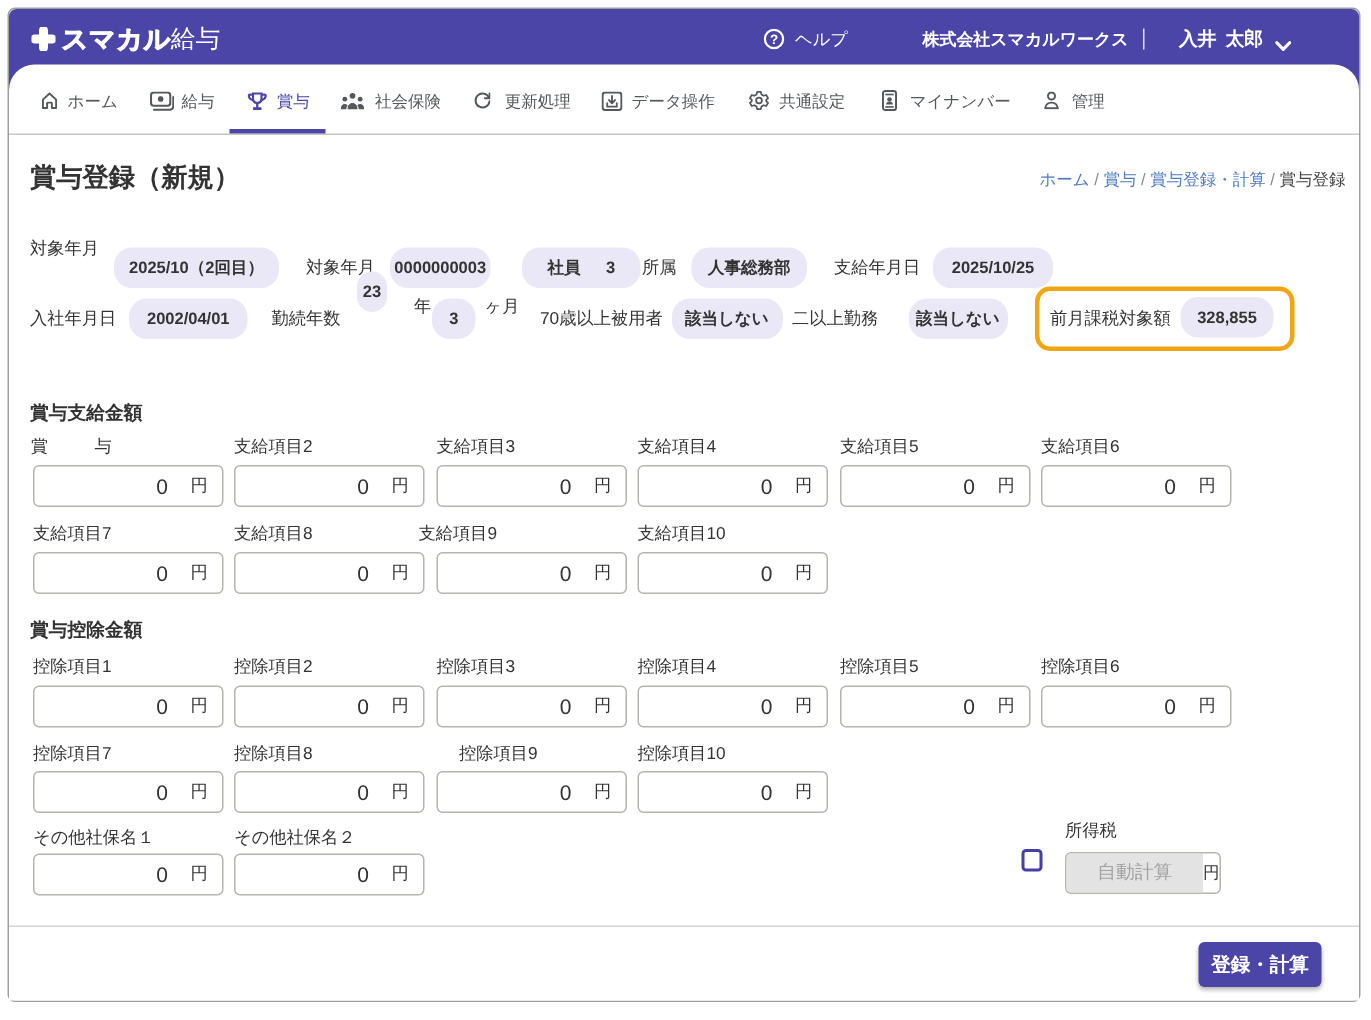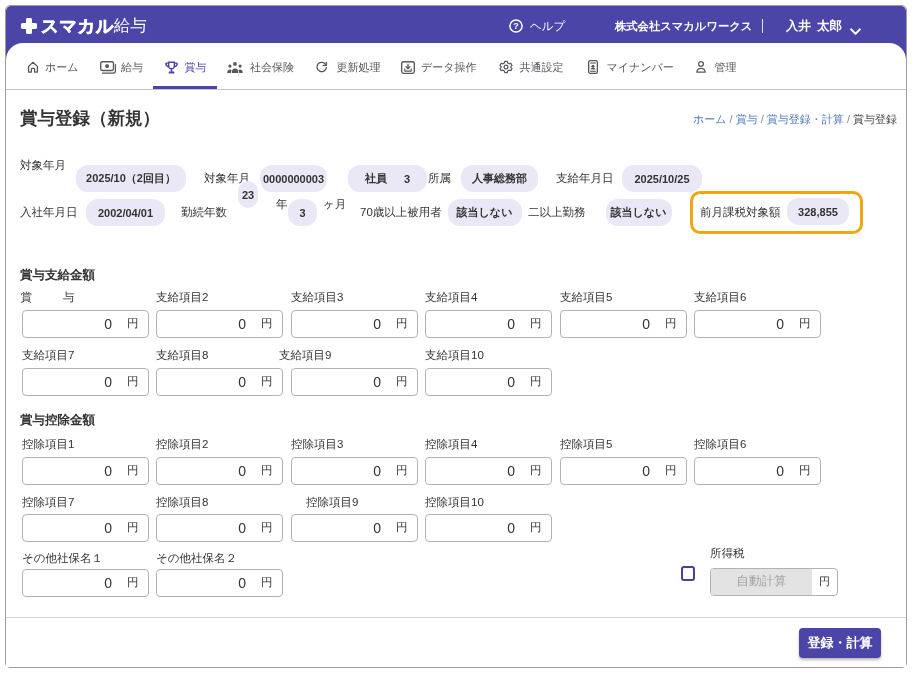--- a/index.html
+++ b/index.html
@@ -48,21 +48,21 @@
 
   
   .sechead { font-size:12.5px; font-weight:bold; color:#333; }
   .flabel { font-size:11.5px; color:#333; white-space:nowrap; }
   .cell { width:127px; height:27.5px; background:#fff; border:1px solid #b6b3af; border-radius:4px; display:flex; align-items:center; font-size:14px; color:#333; }
   .cell .v { flex:1; text-align:right; }
   .cell .yen { width:21px; text-align:right; padding-right:10px; font-size:11.5px; margin-left:15px; }
 
   
   #cb { left:680.5px; top:566px; width:14.5px; height:15px; border:2.2px solid #4540a2; border-radius:3px; background:#fff; }
-  #taxbox { left:710px; top:568px; width:128px; height:27.5px; border:1px solid #b6b3af; border-radius:4px; background:#fff; display:flex; overflow:hidden; }
+  #taxbox { left:710px; top:568px; width:104px; height:27.5px; border:1px solid #b6b3af; border-radius:4px; background:#fff; display:flex; overflow:hidden; }
   #taxbox .dis { width:101px; background:#e3e3e3; color:#a2a2a2; font-size:12.5px; display:flex; align-items:center; justify-content:center; }
   #taxbox .yen2 { flex:1; display:flex; align-items:center; justify-content:center; font-size:11px; color:#333; }
 
   #btn { left:799px; top:628px; width:82px; height:30px; background:#4b45a7; border-radius:4px; color:#fff; font-size:13px; font-weight:bold; display:flex; align-items:center; justify-content:center; box-shadow:0 2px 3px rgba(0,0,0,.28); }
 </style>
 </head>
 <body>
 <div id="stage">
   <div class="abs" id="card"></div>
   <div class="abs" id="topbar"></div>

